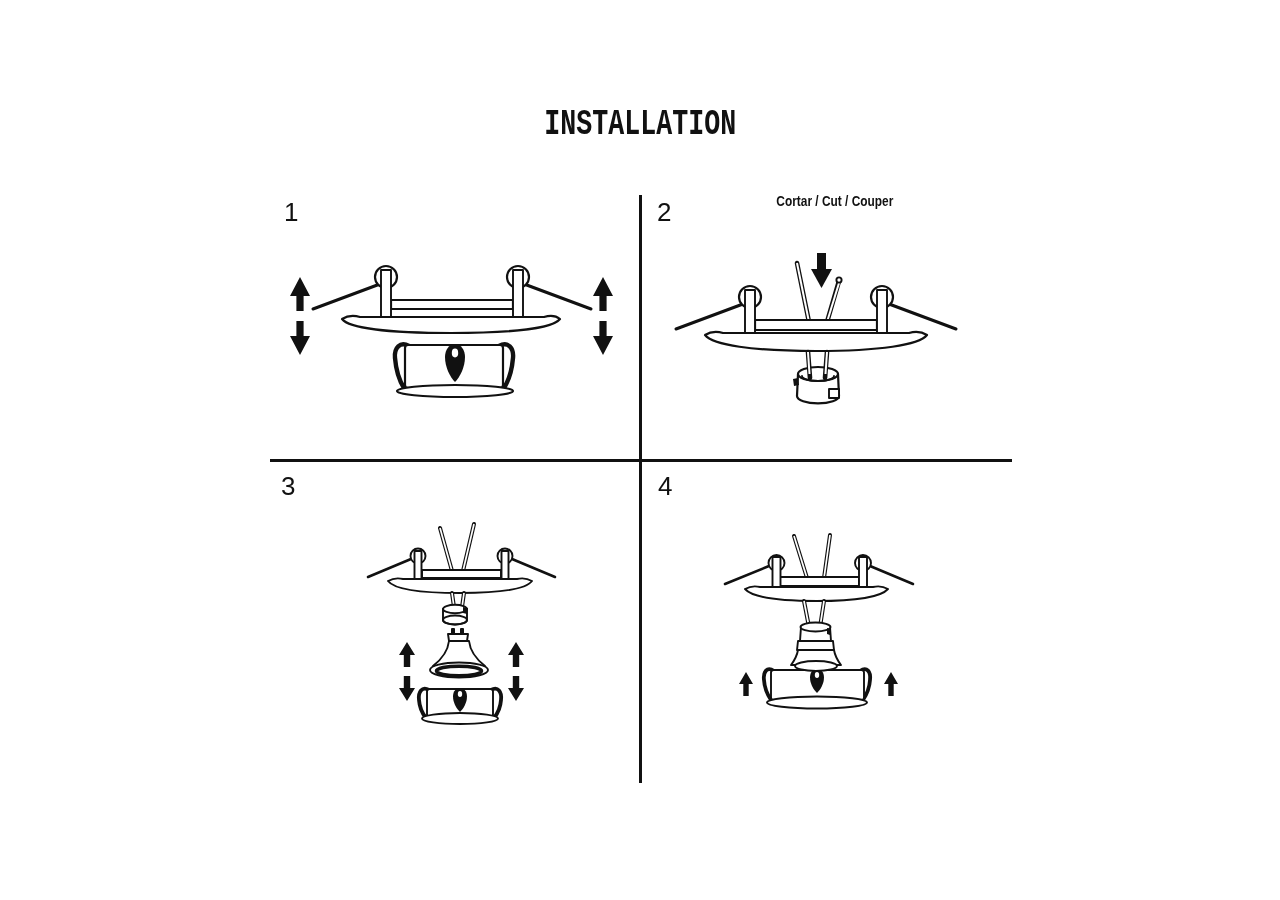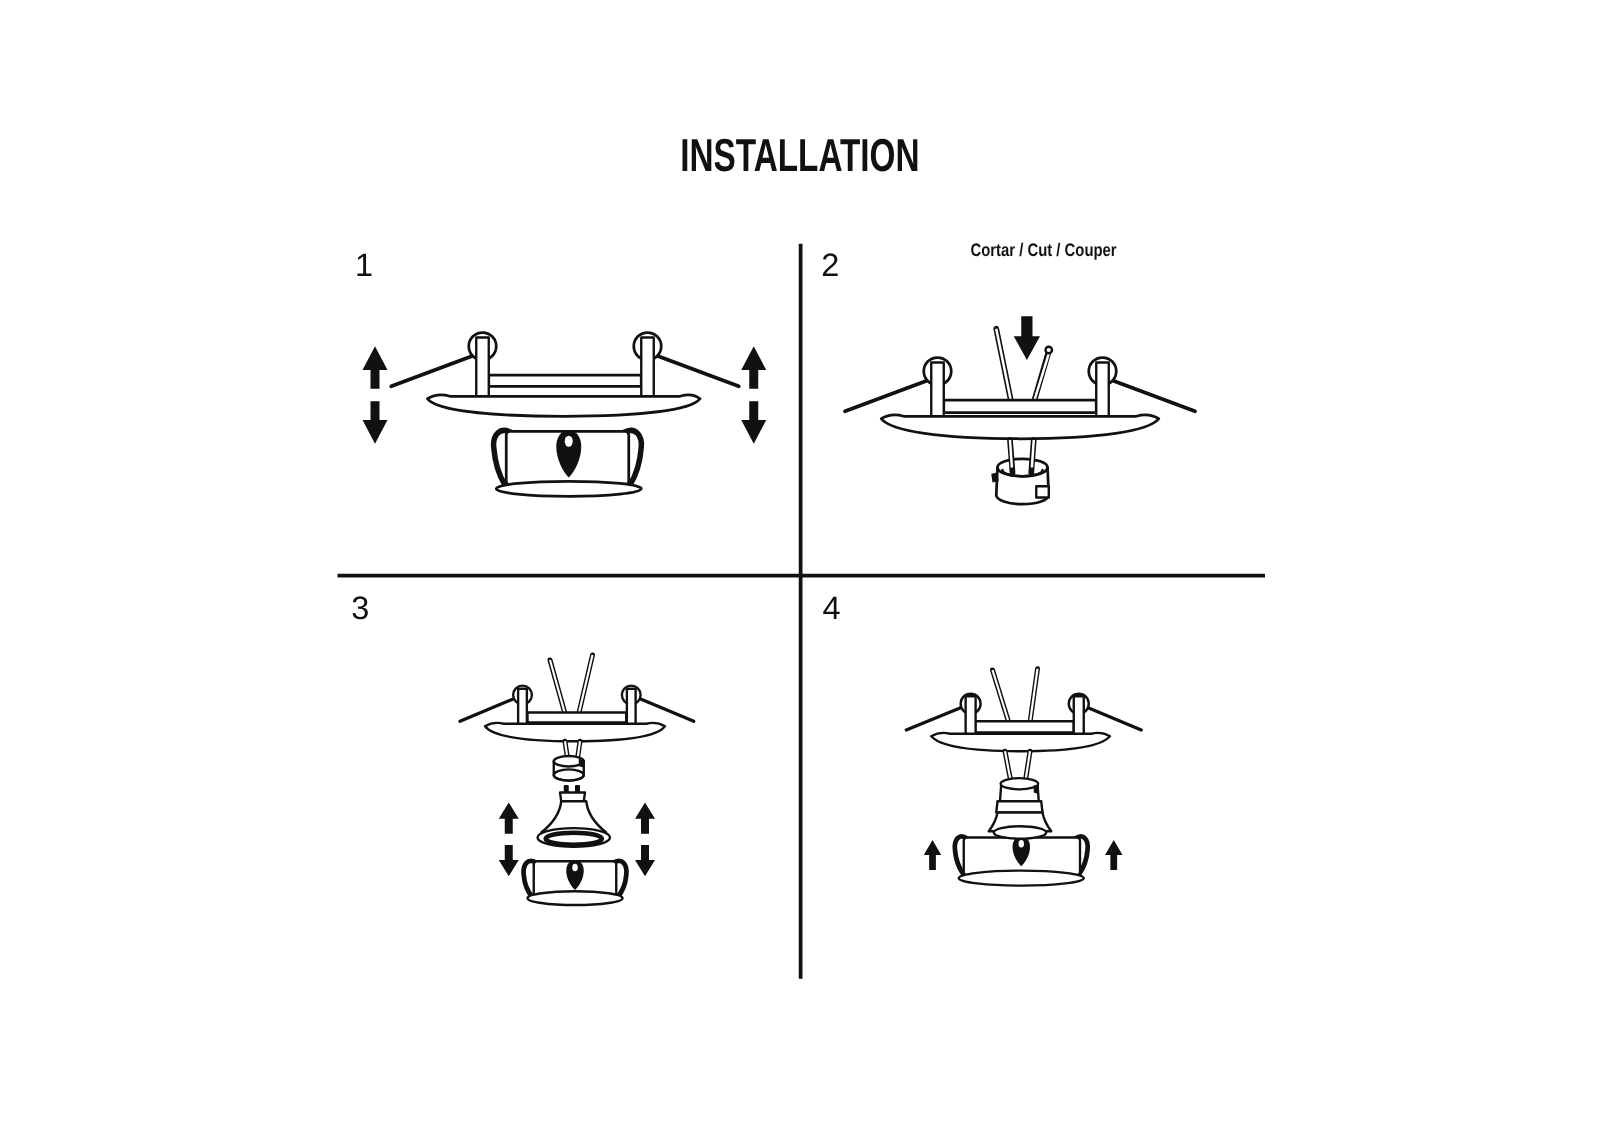--- a/index.html
+++ b/index.html
@@ -7,21 +7,21 @@
     width:1280px;height:900px;
     background:var(--bg,#ffffff);
     font-family:"Liberation Sans", sans-serif;
     color:var(--ink,#111111);
     overflow:hidden;
   }
   .sheet{position:relative;width:1280px;height:900px;background:var(--bg,#ffffff);}
   .title{
     position:absolute;left:0;right:0;top:106px;
     text-align:center;font-size:37px;font-weight:700;line-height:1;
-    letter-spacing:0;white-space:nowrap;
+    letter-spacing:0;white-space:nowrap;font-family:Liberation Mono, monospace;
   }
   .title span{display:inline-block;transform:scaleX(0.72);}
   .stepnum{
     position:absolute;font-size:26px;font-weight:400;line-height:1;
   }
   .caption{position:absolute;left:822px;top:192px;width:0;overflow:visible;}
   .caption span{
     display:inline-block;white-space:nowrap;
     font-size:14.5px;font-weight:700;line-height:1;
     transform:scaleX(0.82) translateX(-50%);

